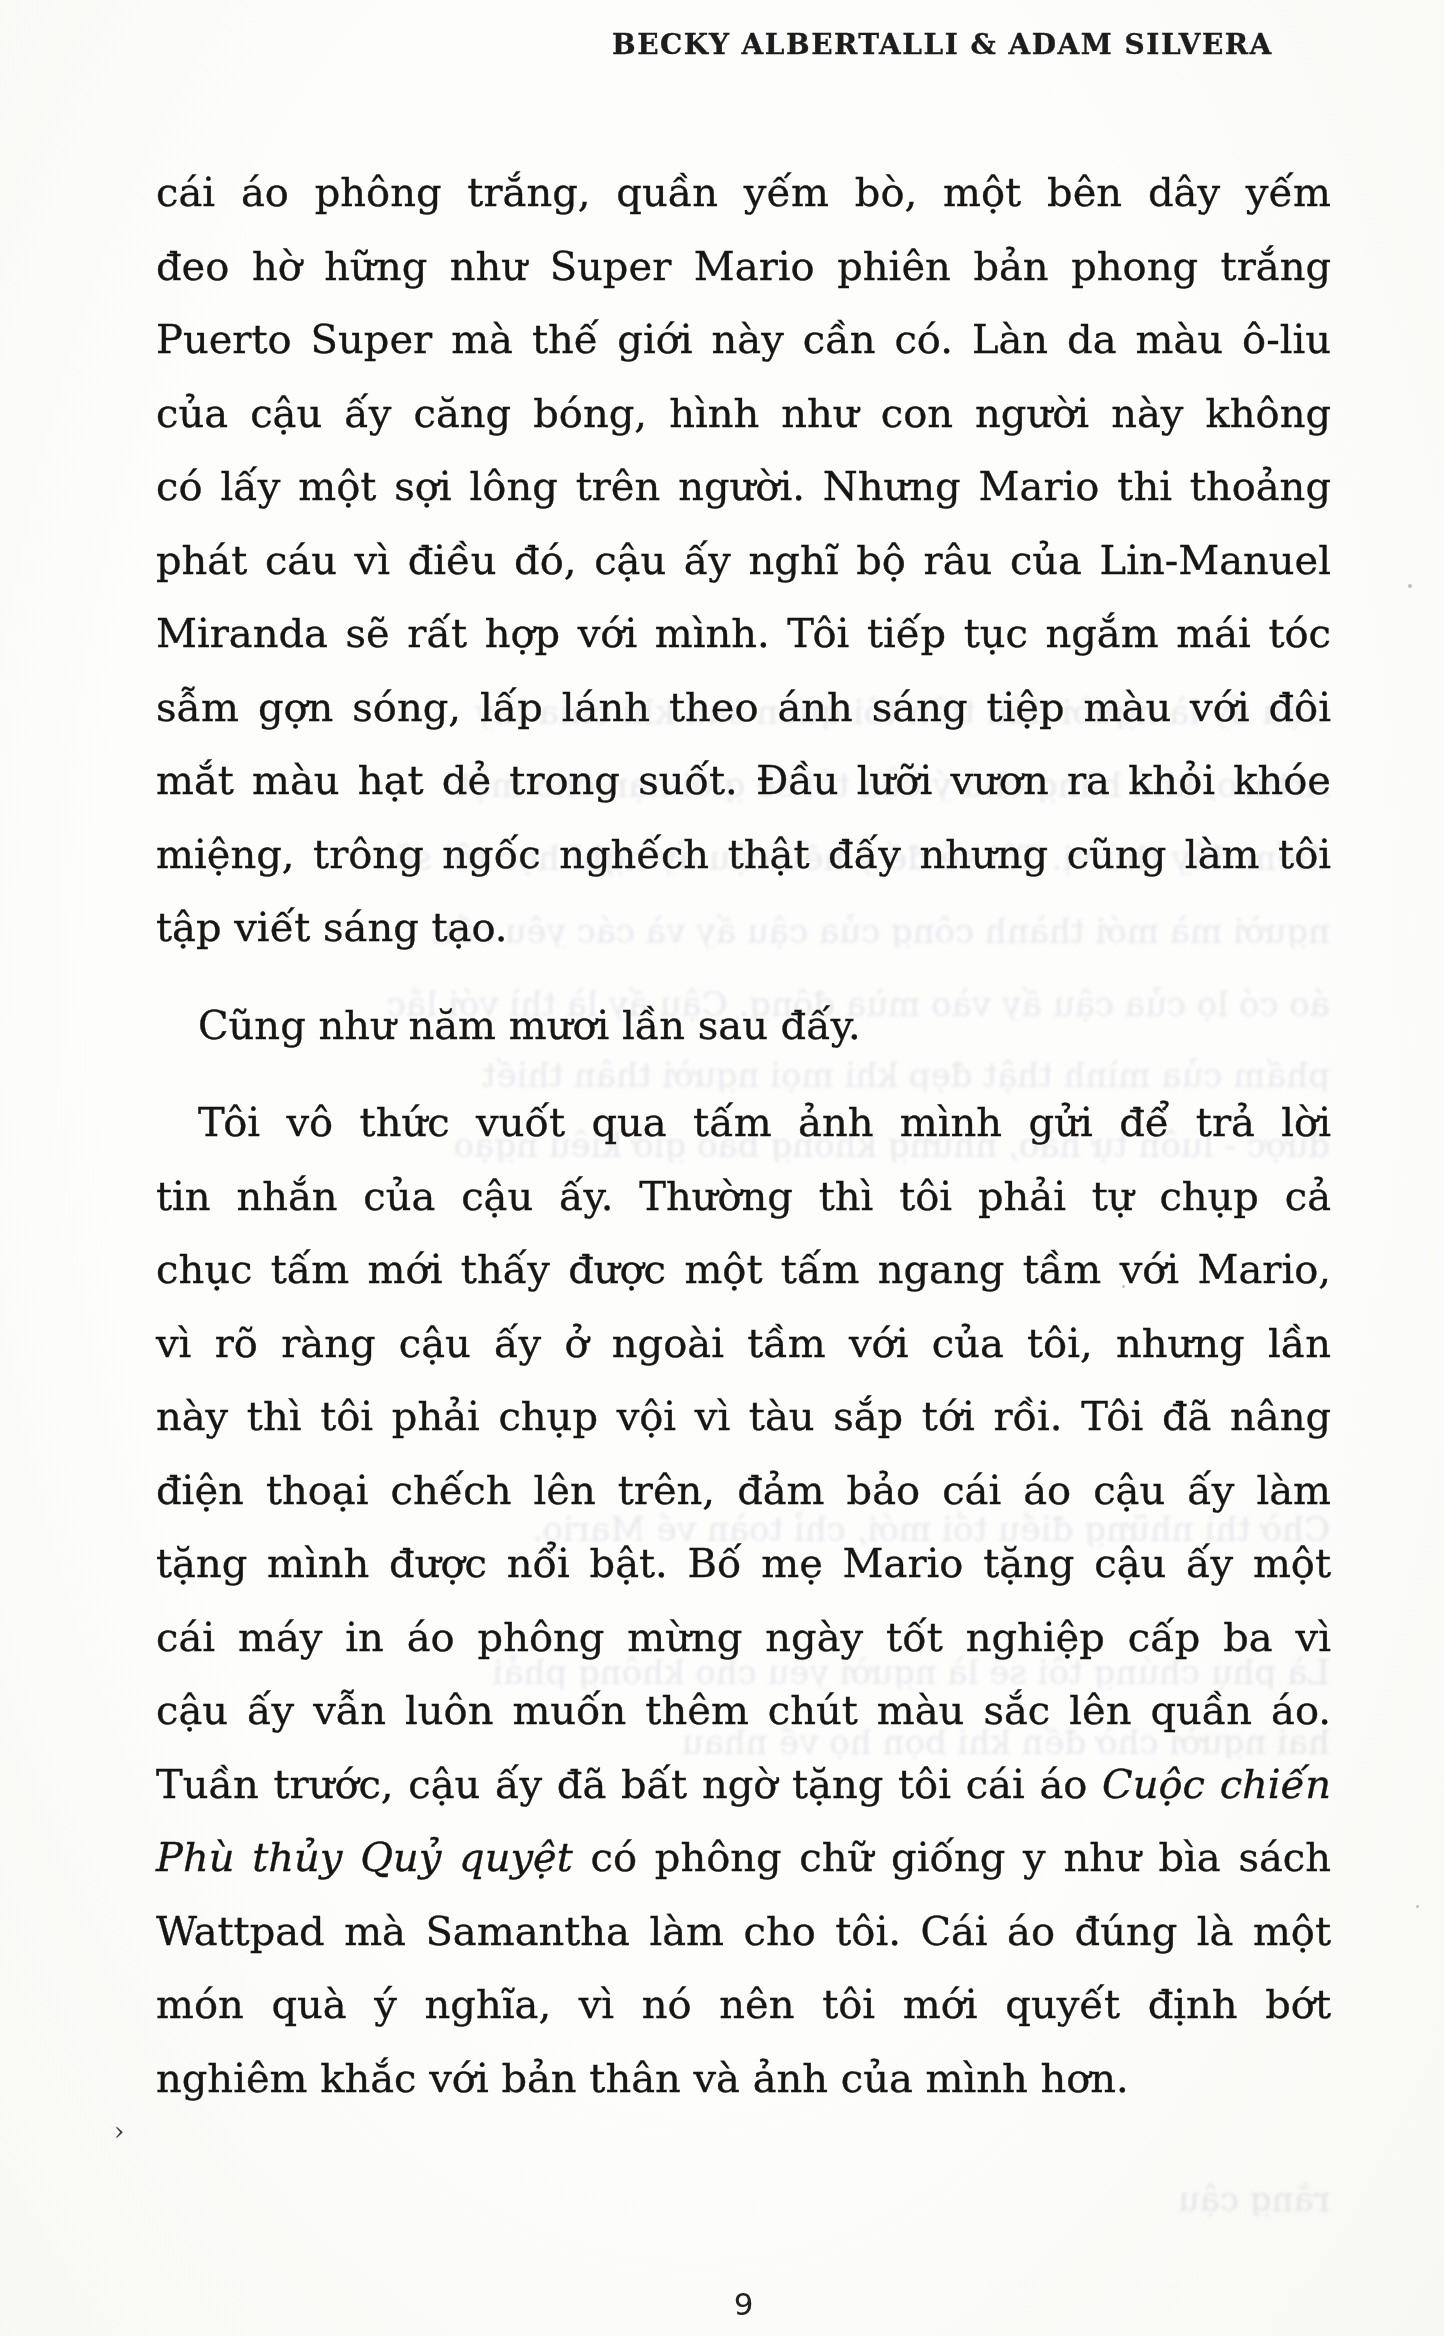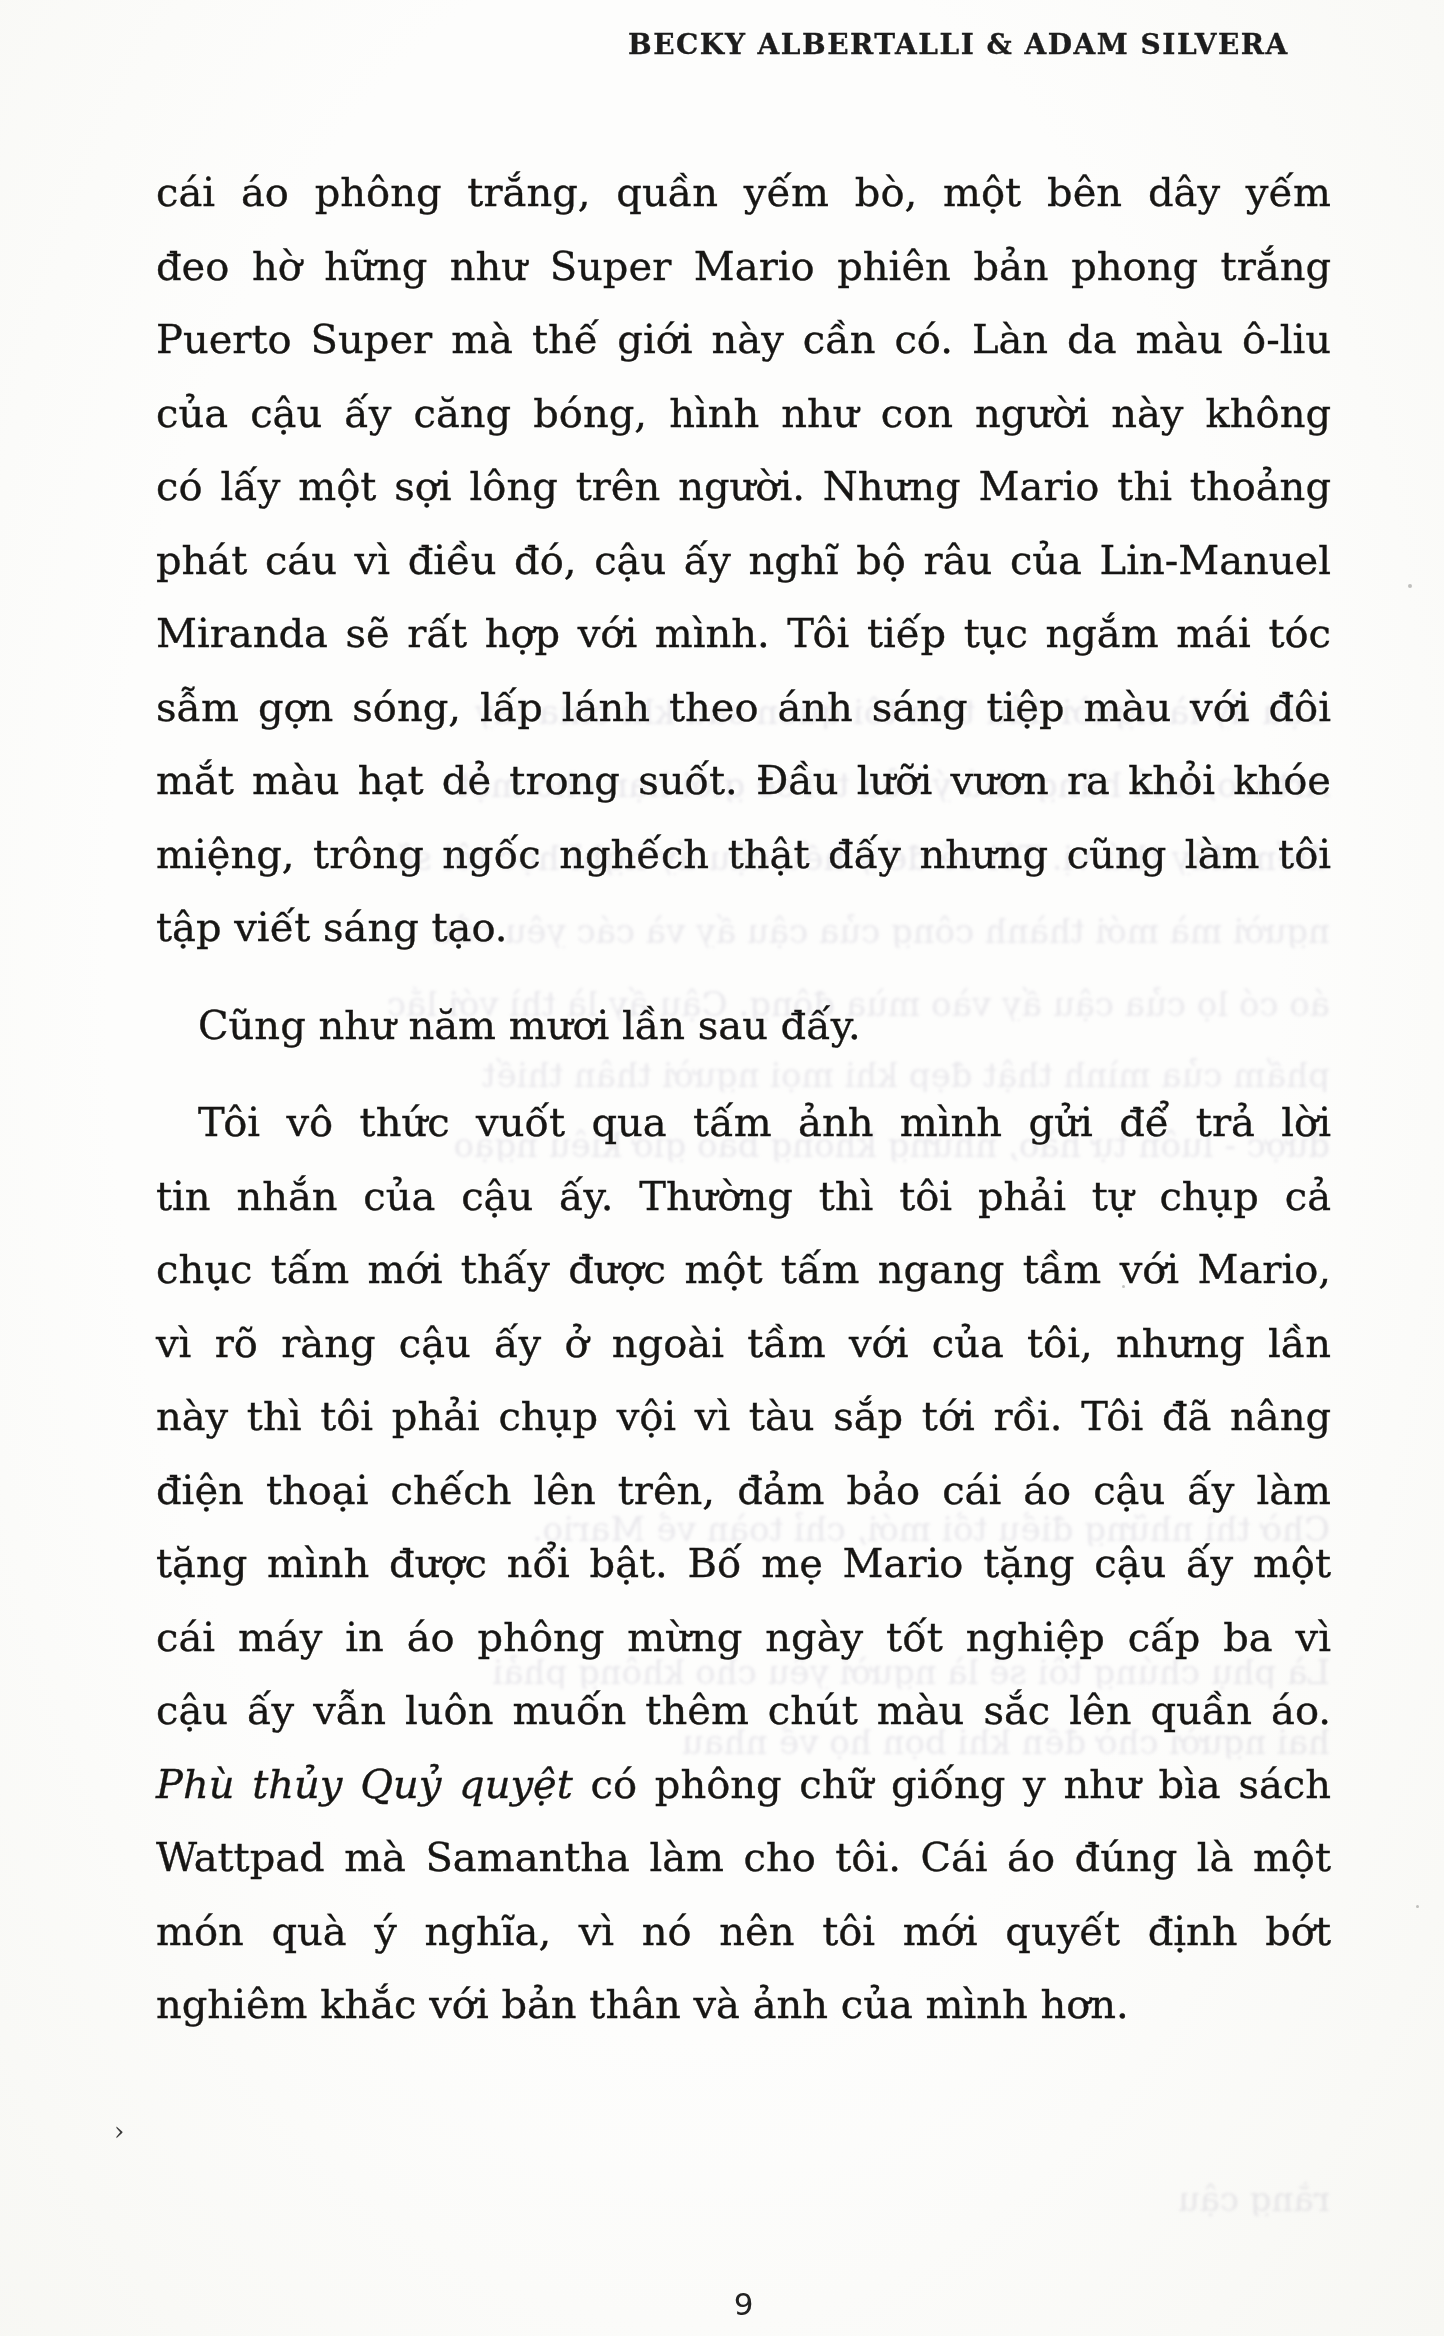--- a/index.html
+++ b/index.html
@@ -17,21 +17,21 @@
   }
 
   .page {
     position: absolute;
     inset: 0;
   }
 
   .running-header {
     position: absolute;
     top: 28px;
-    left: 628px;
+    left: 612px;
     font-family: "DejaVu Serif", serif;
     font-weight: 700;
     font-size: 28px;
     letter-spacing: 1.5px;
     color: #1d1d1d;
     white-space: nowrap;
     text-align: center;
     -webkit-text-stroke: 0.3px #1d1d1d;
   }
 
@@ -144,20 +144,21 @@
       <div class="line indent end gap"><span>Cũng như năm mươi lần sau đấy.</span></div>
       <div class="line indent gap"><span>Tôi vô thức vuốt qua tấm ảnh mình gửi để trả lời</span></div>
       <div class="line"><span>tin nhắn của cậu ấy. Thường thì tôi phải tự chụp cả</span></div>
       <div class="line"><span>chục tấm mới thấy được một tấm ngang tầm với Mario,</span></div>
       <div class="line"><span>vì rõ ràng cậu ấy ở ngoài tầm với của tôi, nhưng lần</span></div>
       <div class="line"><span>này thì tôi phải chụp vội vì tàu sắp tới rồi. Tôi đã nâng</span></div>
       <div class="line"><span>điện thoại chếch lên trên, đảm bảo cái áo cậu ấy làm</span></div>
       <div class="line"><span>tặng mình được nổi bật. Bố mẹ Mario tặng cậu ấy một</span></div>
       <div class="line"><span>cái máy in áo phông mừng ngày tốt nghiệp cấp ba vì</span></div>
       <div class="line"><span>cậu ấy vẫn luôn muốn thêm chút màu sắc lên quần áo.</span></div>
+      <div class="line"><span>Tuần trước, cậu ấy đã bất ngờ tặng tôi cái áo </span><span class="it">Cuộc chiến</span></div>
       <div class="line"><span class="it">Phù thủy Quỷ quyệt</span><span> có phông chữ giống y như bìa sách</span></div>
       <div class="line"><span>Wattpad mà Samantha làm cho tôi. Cái áo đúng là một</span></div>
       <div class="line"><span>món quà ý nghĩa, vì nó nên tôi mới quyết định bớt</span></div>
       <div class="line end"><span>nghiêm khắc với bản thân và ảnh của mình hơn.</span></div>
     </div>
 
   <div class="page-number">9</div>
 
 <div class="mark" style="left: 114px; top: 2116px;">›</div>
     <div class="speck" style="left: 1408px; top: 584px; width: 4px; height: 4px;"></div>

